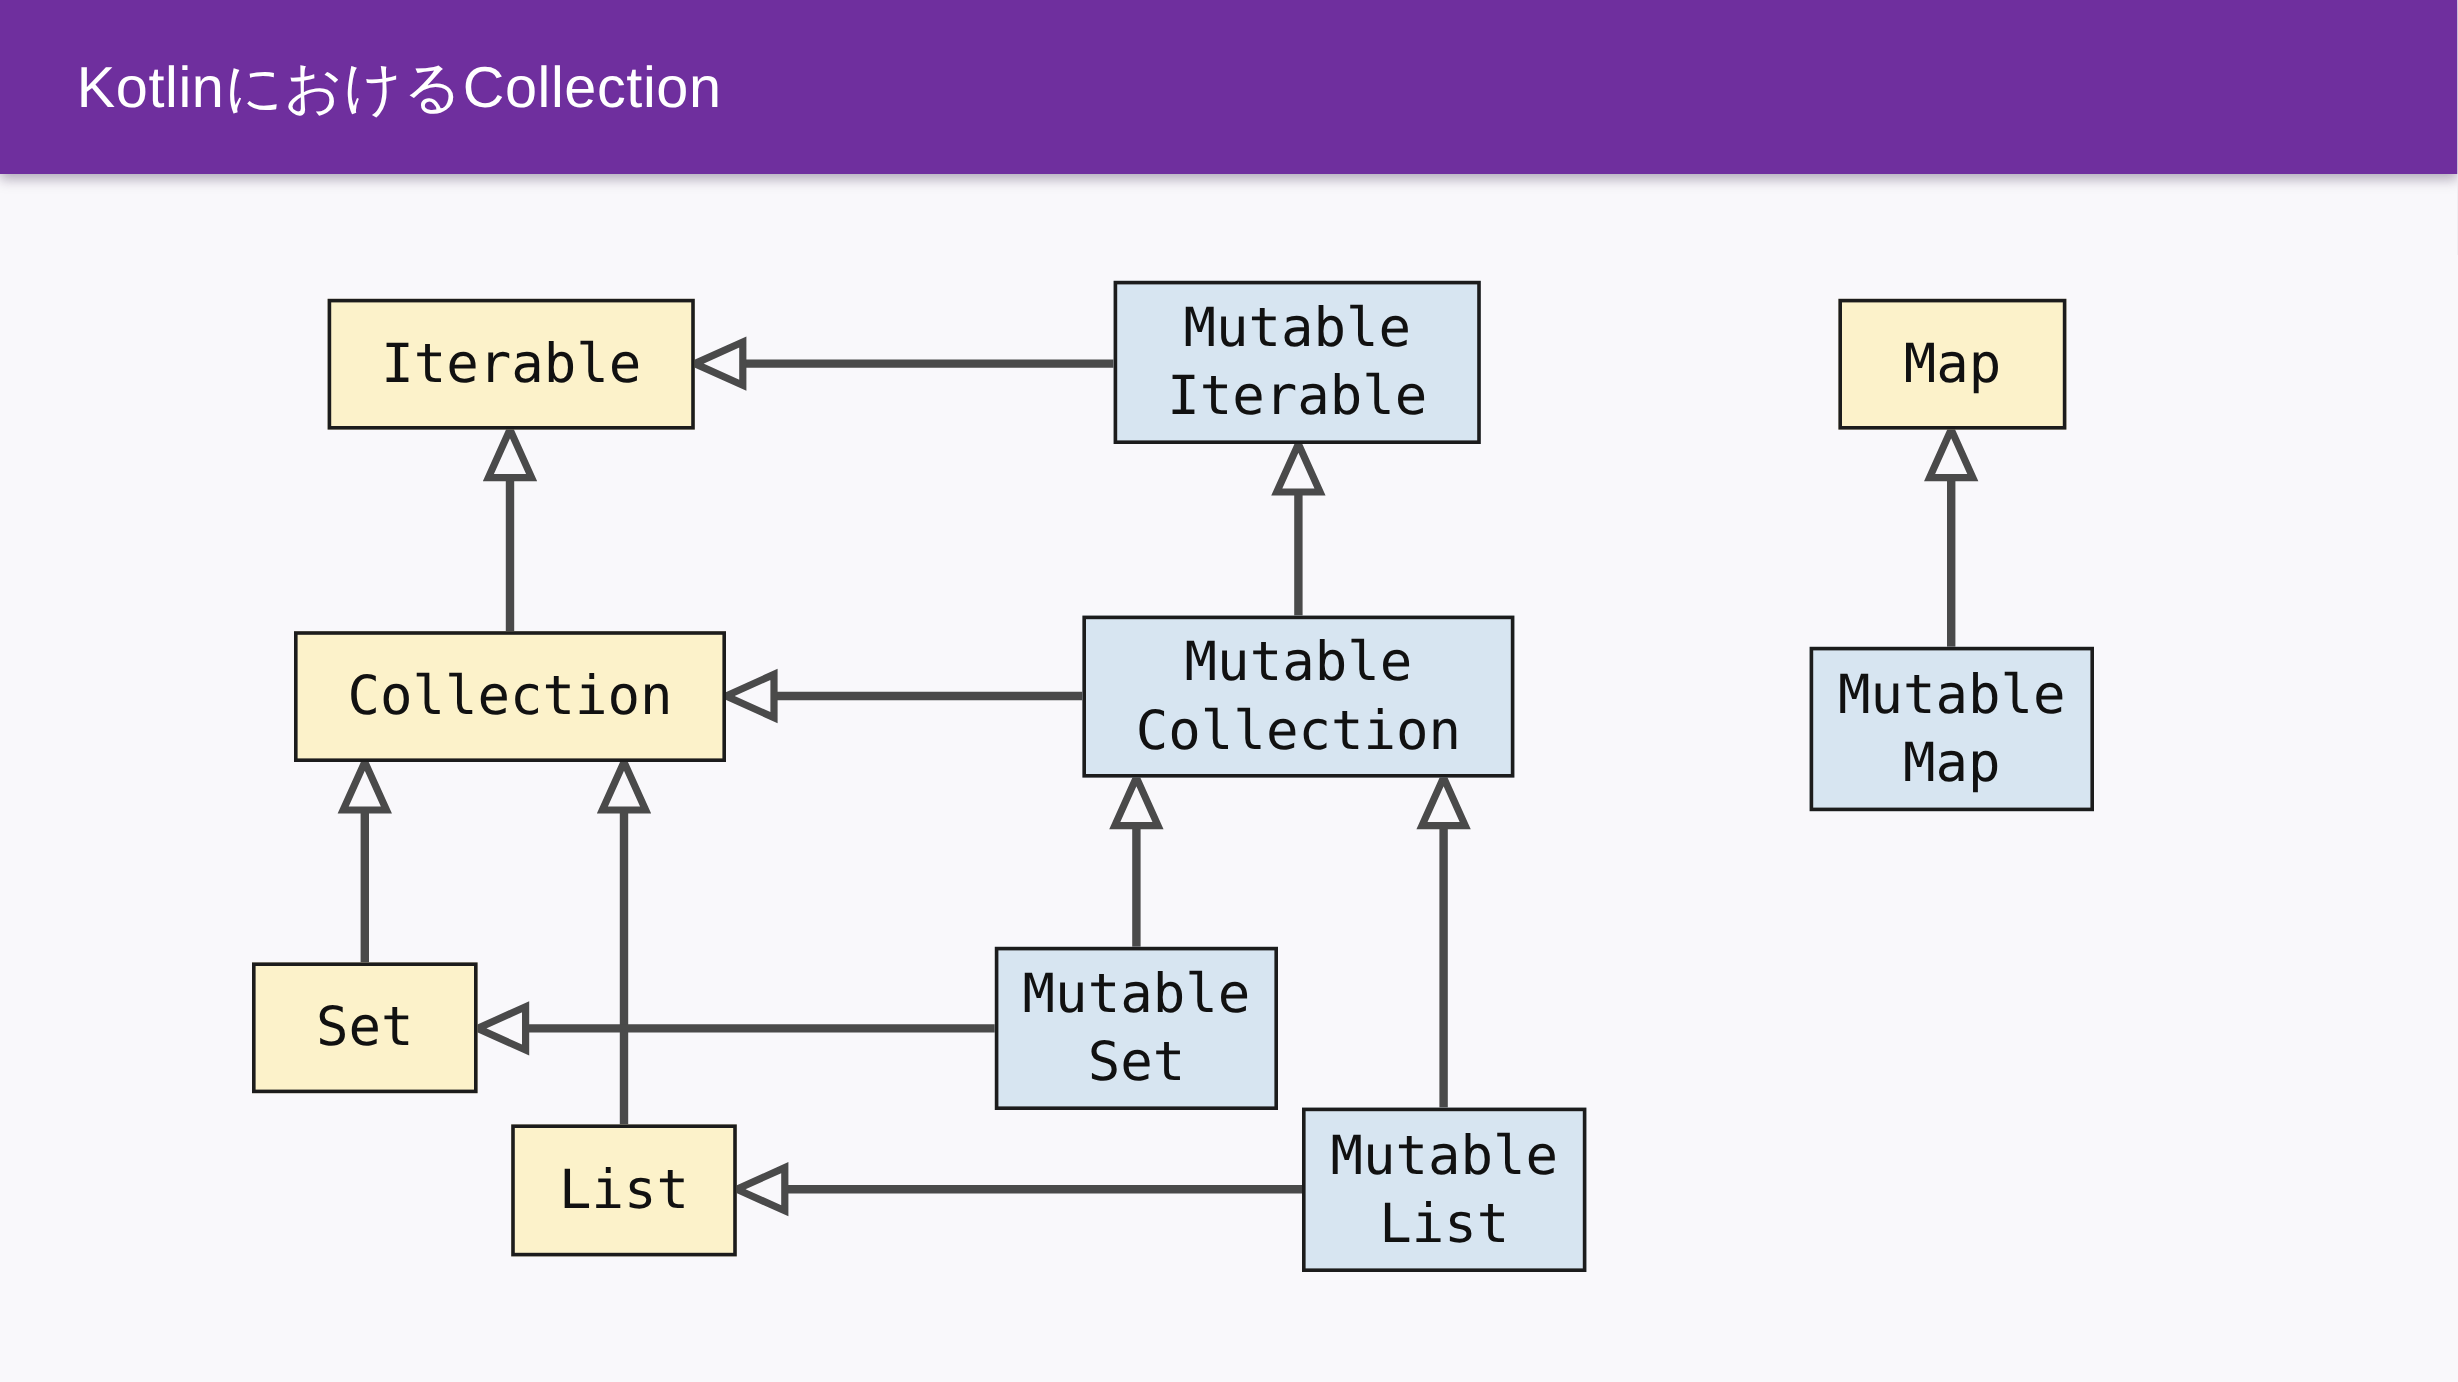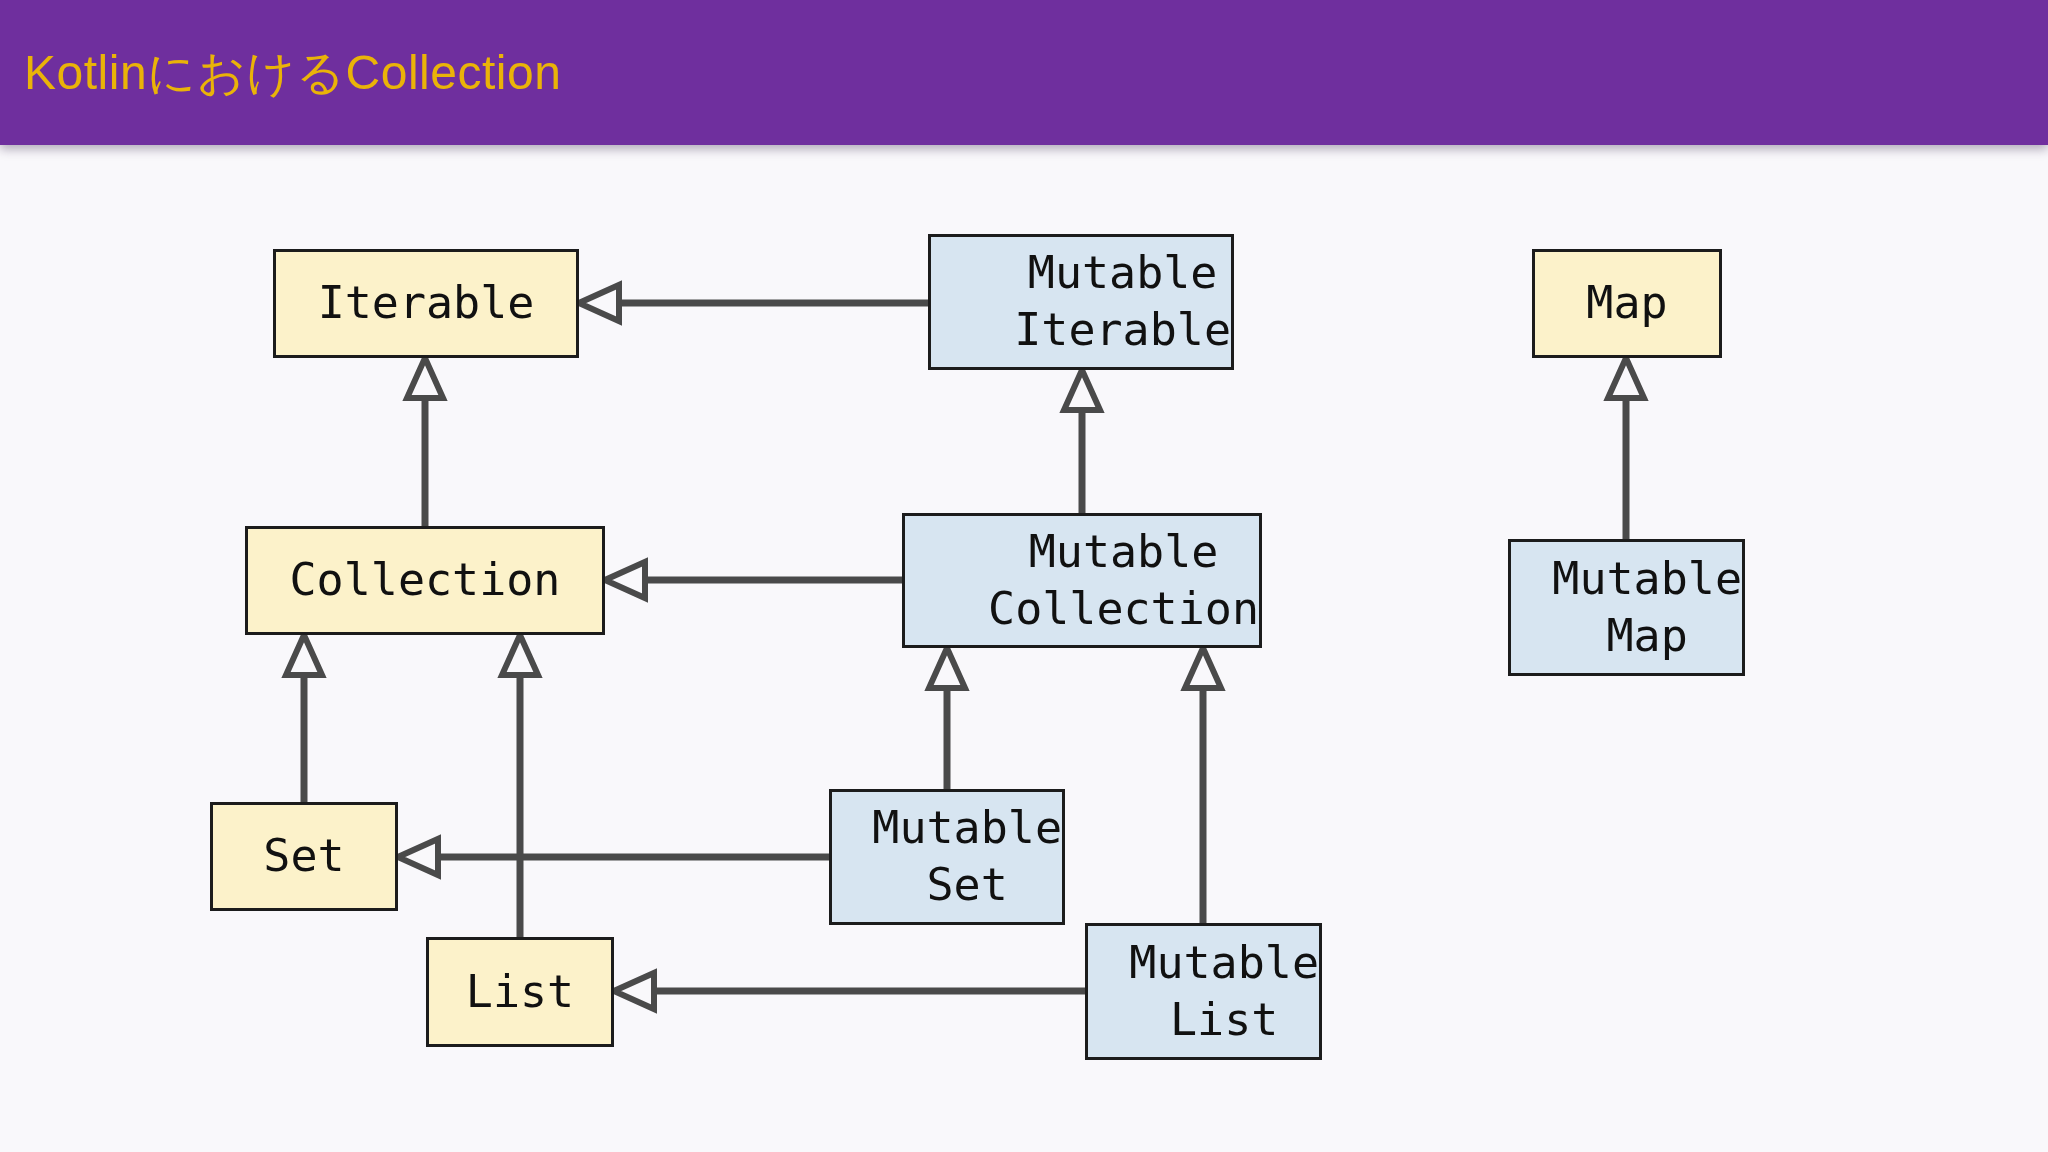--- a/index.html
+++ b/index.html
@@ -20,24 +20,24 @@
     position: absolute;
     left: 0; top: 0;
     width: 2048px;
     height: 145px;
     background: #6f2f9e;
     box-shadow: 0 4px 10px rgba(40, 20, 60, 0.35);
     display: flex;
     align-items: center;
   }
   .header-title {
-    color: #eab308;
+    color: #ffffff;
     font-size: 48px;
     font-weight: 400;
-    padding-left: 24px;
+    padding-left: 64px;
     letter-spacing: 0.5px;
     white-space: nowrap;
   }
   
   .canvas {
     position: absolute;
     left: 0; top: 0;
     width: 2048px;
     height: 868px;
   }
@@ -54,21 +54,21 @@
   
   .node {
     position: absolute;
     box-sizing: border-box;
     border: 3px solid #1c1c1c;
     display: flex;
     align-items: center;
     justify-content: center;
   }
   .node.immutable { background: #fcf2ca; }
-  .node.mutable   { background: #d7e5f1; justify-content: flex-end; }
+  .node.mutable   { background: #d7e5f1; }
   .node-label {
     font-family: "DejaVu Sans Mono", "Liberation Mono", monospace;
     font-size: 45px;
     line-height: 1.26;
     color: #111111;
     white-space: pre-line;
     text-align: center;
   }
   
   .n-iterable           { left: 273px;  top: 249px; width: 306px; height: 109px; }

